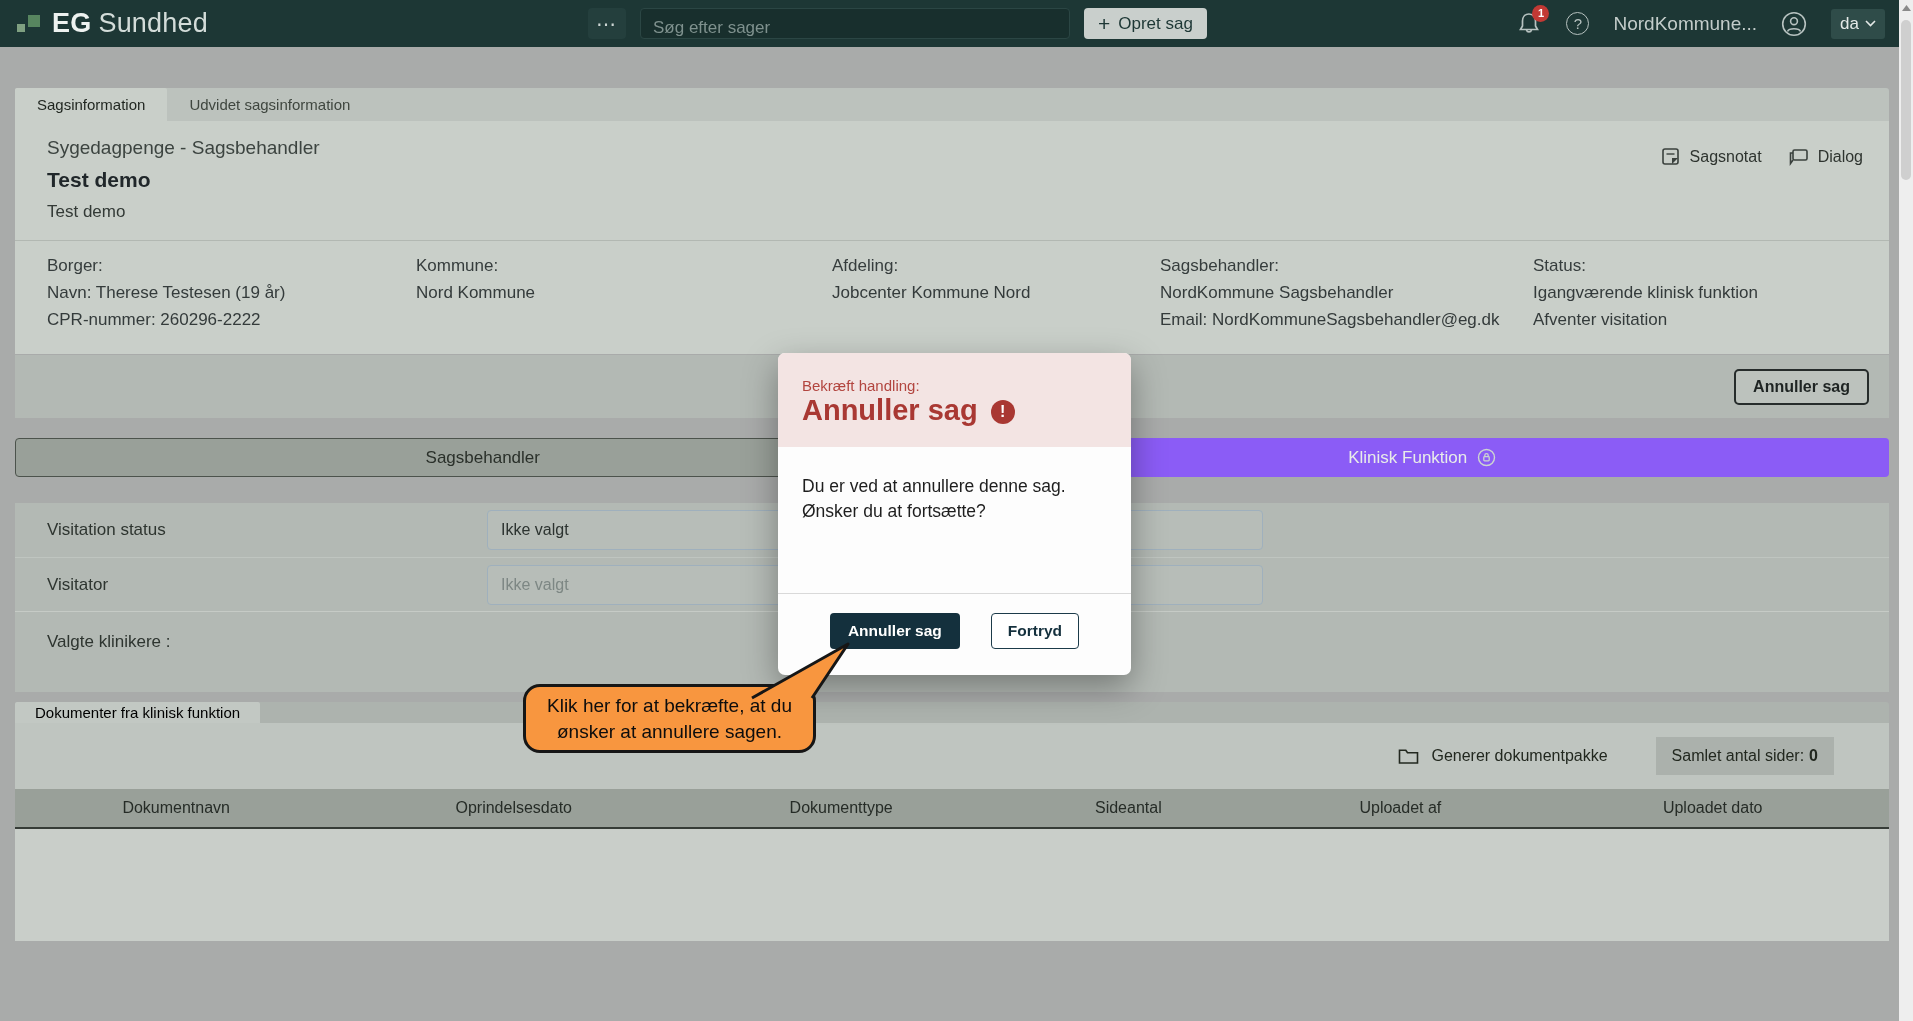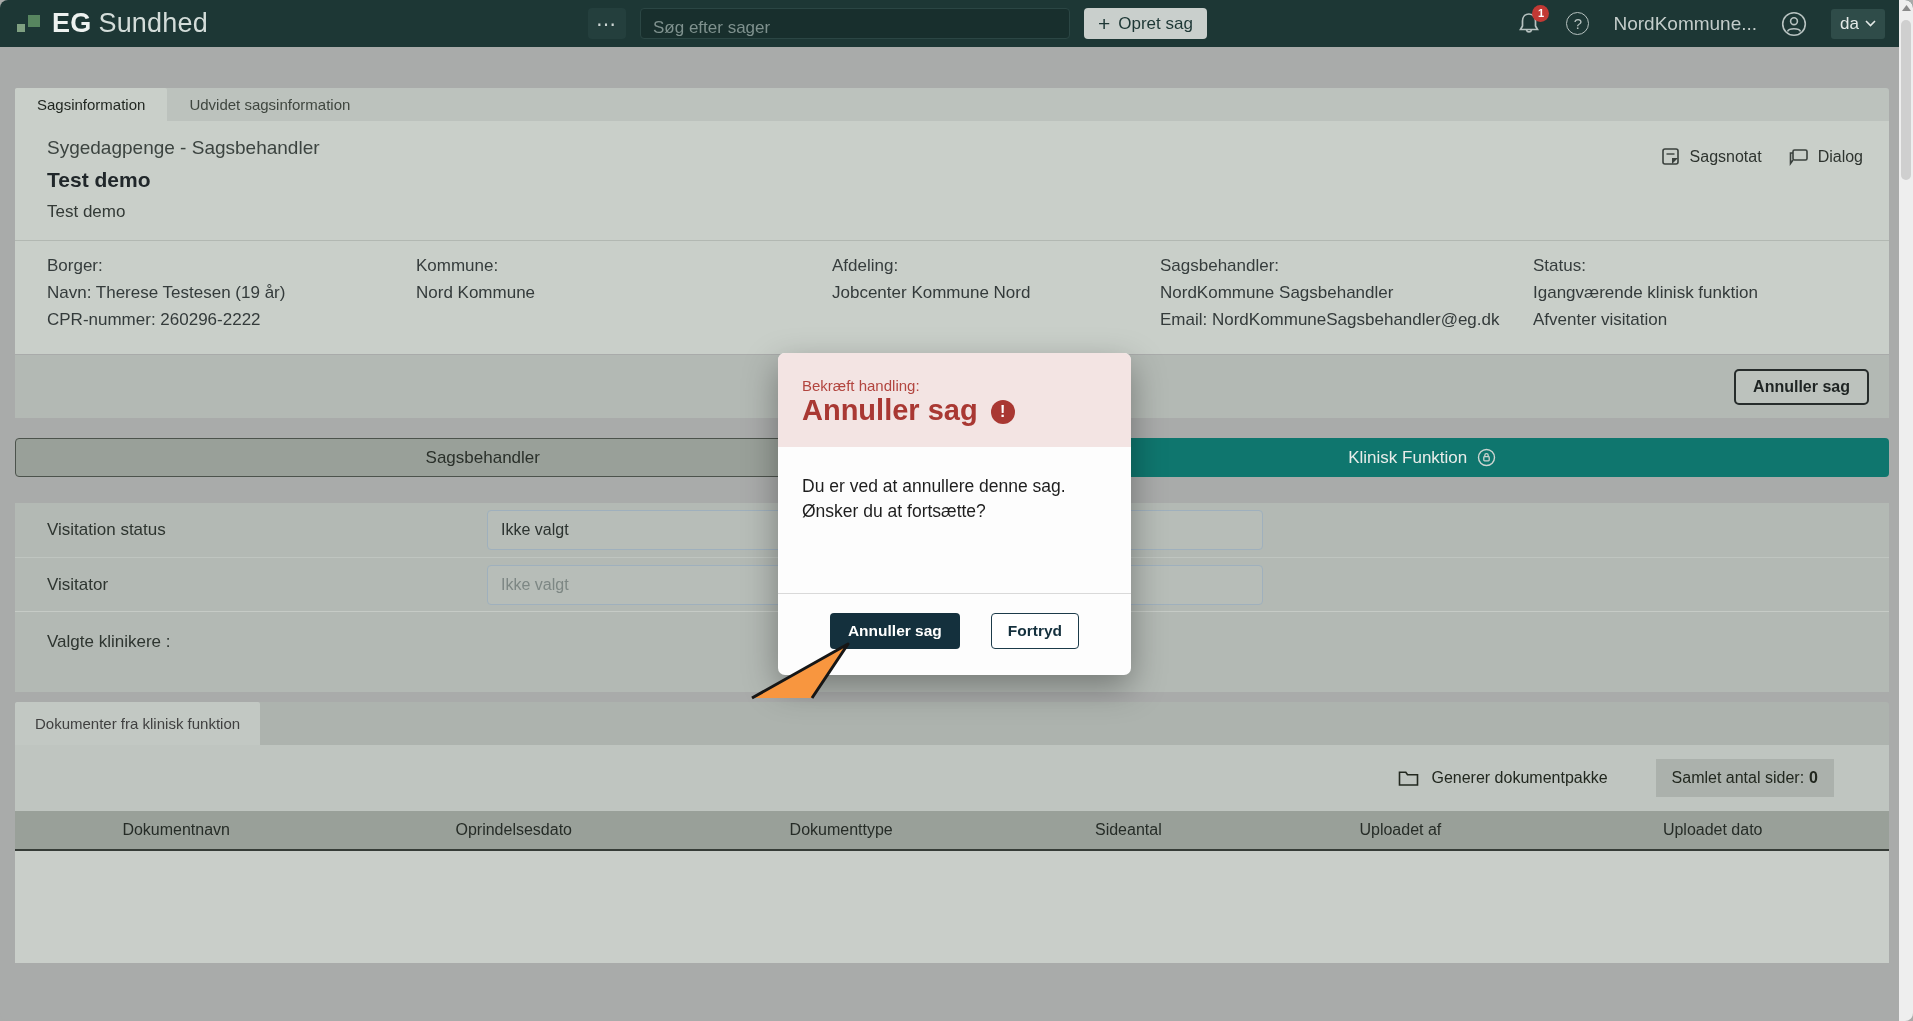--- a/index.html
+++ b/index.html
@@ -1,18 +1,18 @@
 <!DOCTYPE html>
 <html lang="da"><head>
 <meta charset="utf-8">
 <style>
   * { margin:0; padding:0; box-sizing:border-box; }
   html,body { width:1913px; height:1021px; overflow:hidden; }
   body { font-family:"Liberation Sans", sans-serif; background:#a9abaa; }
-  #app { position:relative; width:1913px; height:1021px; background:#a9abaa; overflow:hidden;border-radius:8px; }
+  #app { position:relative; width:1913px; height:1021px; background:#a9abaa; overflow:hidden; }
 
   
   .navbar { position:relative; height:47px; background:#1d3735; color:#dbe2e0; }
   .brand { position:absolute; left:16px; top:0; height:47px; display:flex; align-items:center; gap:10px; }
   .logo-mark { position:relative; width:26px; height:26px; }
   .logo-sq1 { position:absolute; left:1px; top:13px; width:8px; height:8px; background:#7fa081; }
   .logo-sq2 { position:absolute; left:12px; top:4px; width:12px; height:12px; background:#57855f; }
   .brand-text { font-size:27px; letter-spacing:.2px; white-space:nowrap; }
   .brand-bold { font-weight:700; color:#eef2f0; }
   .brand-light { font-weight:300; color:#d3dcd9; margin-left:7px; }
@@ -51,40 +51,40 @@
   .ic0{width:369px;} .ic1{width:416px;} .ic2{width:328px;} .ic3{width:373px;} .ic4{flex:1;}
 
   
   .cancel-strip { margin-top:1px; height:63px; background:#b3b9b4; display:flex; align-items:center; justify-content:flex-end; padding-right:20px; }
   .btn-outline { background:#bcc2bd; border:2px solid #262c2b; border-radius:5px; color:#1e2423; font-weight:700; font-size:16px; font-family:inherit; padding:7px 17px; cursor:pointer; }
 
   
   .role-bar { display:flex; gap:5px; margin-top:20px; }
   .role-seg { flex:1; height:39px; border-radius:4px; display:flex; align-items:center; justify-content:center; gap:10px; font-size:17px; }
   .role-left { background:#99a099; border:1px solid #4c534c; color:#2a302a; cursor:pointer; }
-  .role-right { background:#0f766e; color:#e8ece9; cursor:pointer; }
+  .role-right { background:#8b5cf6; color:#e8ece9; cursor:pointer; }
 
   
   .card2 { margin-top:26px; }
   .tabstrip2 { display:flex; background:#aeb4af; border-radius:3px 3px 0 0; }
   .tabstrip2 .tab { padding:10px 26px; color:#3c423c; }
   .tabstrip2 .tab.active { background:#c5cbc6; }
   .card2-body { background:#b3b9b4; }
   .form-row { display:flex; align-items:center; padding:0 32px; height:54px; }
   .form-row + .form-row { border-top:1px solid #bfc5c0; }
   .form-label { width:440px; font-size:17px; color:#2e3530; }
   .form-control { width:776px; height:40px; border:1px solid #9fb0bd; border-radius:4px; background:#b7bdb8; display:flex; align-items:center; padding:0 13px; font-size:16px; color:#2c3330; }
   .form-control input { border:none; outline:none; background:transparent; width:100%; font-size:16px; font-family:inherit; color:#2c3330; }
   .form-control input::placeholder { color:#7d8784; }
   .valgte-row { border-top:1px solid #c6cbc6; padding:20px 32px 40px 32px; font-size:17px; color:#2e3530; }
 
   
   .card3 { margin-top:10px; }
   .tabstrip3 { display:flex; background:#adb3ae; border-radius:3px 3px 0 0; }
-  .tabstrip3 .tab { padding:13px 20px; color:#404040; }
+  .tabstrip3 .tab { padding:2px 20px; color:#000000; }
   .tabstrip3 .tab.active { background:#c2c8c3; }
   .card3-body { background:#bfc5c0; }
   .doc-toolbar { display:flex; align-items:center; justify-content:flex-end; padding:14px 55px 14px 0; gap:48px; }
   .gen-pack { display:flex; align-items:center; gap:12px; font-size:16px; color:#22281f; cursor:pointer; }
   .pages-box { background:#abb1ac; padding:10px 16px; font-size:16px; color:#22281f; }
   .pages-box b { font-weight:700; margin-left:5px; }
   .table-head { display:flex; background:#99a099; border-bottom:2px solid #363c37; height:40px; align-items:center; }
   .th { text-align:center; font-size:16px; color:#262c27; }
   .table-empty { height:112px; background:#c9cec9; }
 
@@ -306,14 +306,17 @@
     <div class="modal-footer">
       <button class="btn-confirm">Annuller sag</button>
       <button class="btn-cancel">Fortryd</button>
     </div>
   </div>
 
   <svg class="callout-tail" width="170" height="75" viewBox="0 0 170 75">
     <polygon points="52,70 148,16 112,70" fill="#f8963f"></polygon>
     <polyline points="52,70 148,16 112,70" fill="none" stroke="#161616" stroke-width="3" stroke-linejoin="round"></polyline>
   </svg>
+  <div class="callout">
+    <span>Klik her for at bekræfte, at du ønsker at annullere sagen.</span>
+  </div>
 
 </div>
 
 </body></html>

